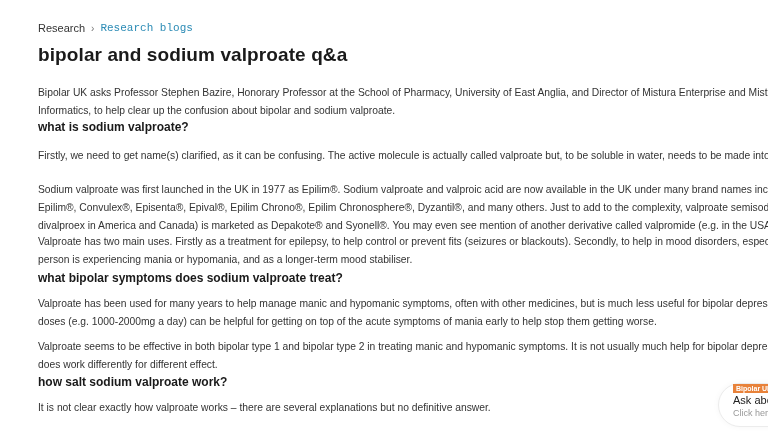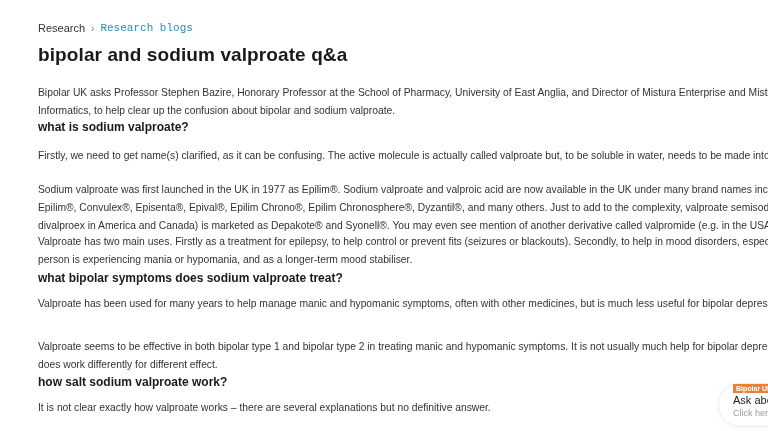--- a/index.html
+++ b/index.html
@@ -40,21 +40,21 @@
   <h1>bipolar and sodium valproate q&amp;a</h1>
 
   <p style="top:84px"><span>Bipolar UK asks Professor Stephen Bazire, Honorary Professor at the School of Pharmacy, University of East Anglia, and Director of Mistura Enterprise and Mistura</span><br><span>Informatics, to help clear up the confusion about bipolar and sodium valproate.</span></p>
 
   <h2 style="top:120px">what is sodium valproate?</h2>
   <p style="top:147px"><span>Firstly, we need to get name(s) clarified, as it can be confusing. The active molecule is actually called valproate but, to be soluble in water, needs to be made into a salt. T</span><br></p>
   <p style="top:181px"><span>Sodium valproate was first launched in the UK in 1977 as Epilim®. Sodium valproate and valproic acid are now available in the UK under many brand names including</span><br><span>Epilim®, Convulex®, Episenta®, Epival®, Epilim Chrono®, Epilim Chronosphere®, Dyzantil®, and many others. Just to add to the complexity, valproate semisodium (call</span><br><span>divalproex in America and Canada) is marketed as Depakote® and Syonell®. You may even see mention of another derivative called valpromide (e.g. in the USA).</span></p>
   <p style="top:233px"><span>Valproate has two main uses. Firstly as a treatment for epilepsy, to help control or prevent fits (seizures or blackouts). Secondly, to help in mood disorders, especially if th</span><br><span>person is experiencing mania or hypomania, and as a longer-term mood stabiliser.</span></p>
 
   <h2 style="top:271px">what bipolar symptoms does sodium valproate treat?</h2>
-  <p style="top:295px"><span>Valproate has been used for many years to help manage manic and hypomanic symptoms, often with other medicines, but is much less useful for bipolar depression. Hig</span><br></p>
+  <p style="top:295px"><span>Valproate has been used for many years to help manage manic and hypomanic symptoms, often with other medicines, but is much less useful for bipolar depression. Hig</span><br><span>doses (e.g. 1000-2000mg a day) can be helpful for getting on top of the acute symptoms of mania early to help stop them getting worse.</span></p>
   <p style="top:338px"><span>Valproate seems to be effective in both bipolar type 1 and bipolar type 2 in treating manic and hypomanic symptoms. It is not usually much help for bipolar depression, bu</span><br><span>does work differently for different effect.</span></p>
 
   <h2 style="top:375px">how salt sodium valproate work?</h2>
   <p style="top:399px"><span>It is not clear exactly how valproate works – there are several explanations but no definitive answer.</span></p>
 </div>
 
 <div class="chat-widget">
   <span class="chat-badge">Bipolar UK</span>
   <span class="chat-title">Ask abo</span>
   <span class="chat-sub">Click here</span>

